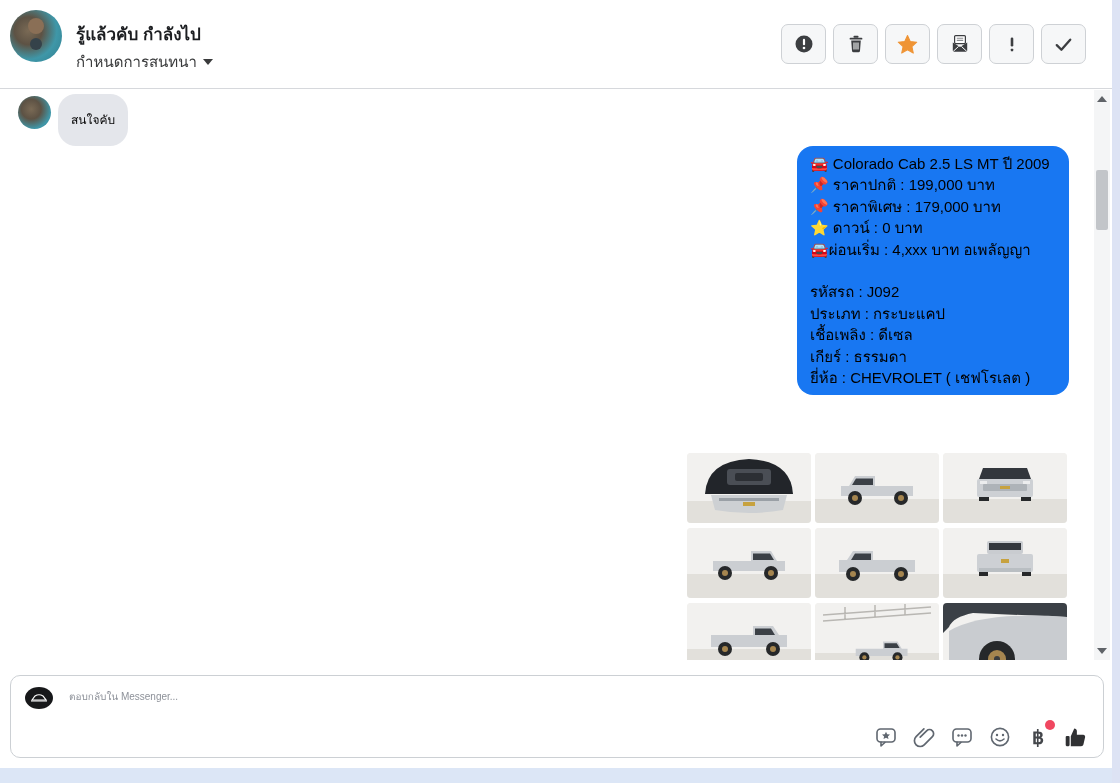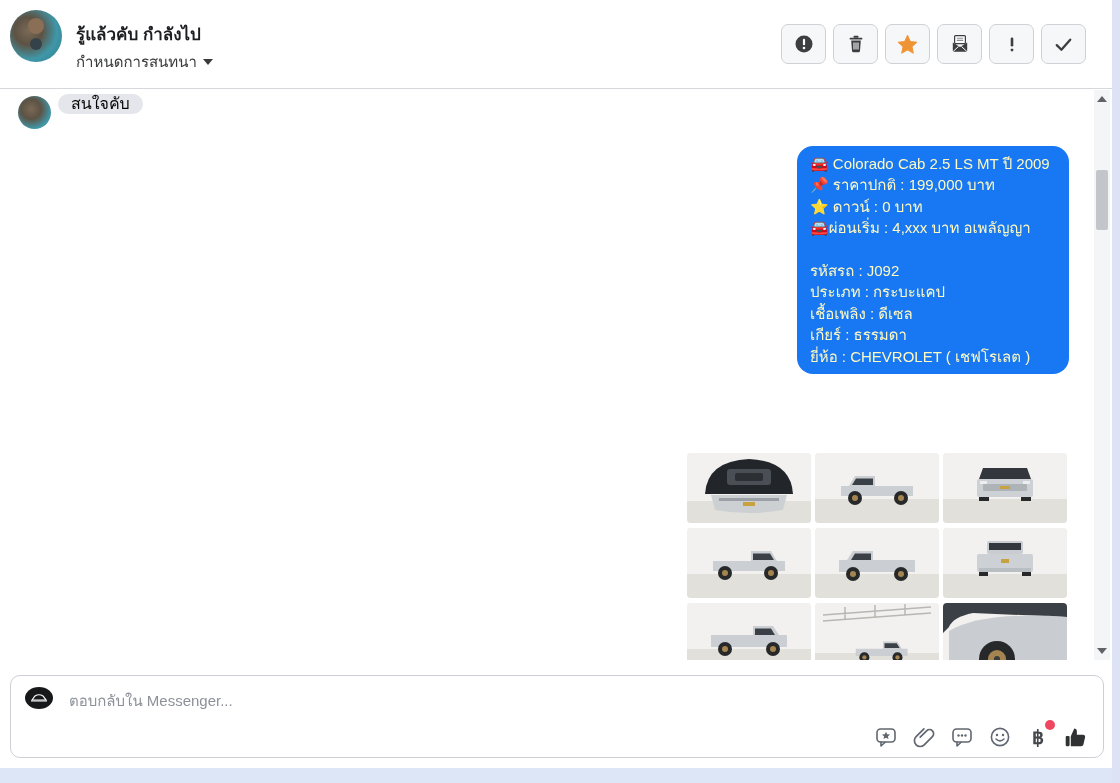--- a/index.html
+++ b/index.html
@@ -23,24 +23,24 @@
   .toolbar { position:absolute; top:24px; right:26px; display:flex; gap:7px; }
   .tbtn { width:45px; height:40px; border-radius:7px; background:#f6f7f8; border:1px solid #ced1d5;
     display:flex; align-items:center; justify-content:center; cursor:pointer; }
   .tbtn svg { display:block; }
 
   
   .chat { position:absolute; left:0; top:90px; width:1094px; height:570px; background:#fff; }
   .in-avatar { position:absolute; left:18px; top:6px; width:33px; height:33px; border-radius:50%;
     background:radial-gradient(circle at 40% 40%, #7a6a55 0%, #5d5244 35%, #3f97a8 70%, #2e7d8f 100%); }
   .in-bubble { position:absolute; left:58px; top:4px; background:#e4e6eb; color:#050505;
-    font-size:16px; padding:0 13px; border-radius:18px; line-height:20px; }
+    font-size:12px; padding:16px 13px; border-radius:18px; line-height:20px; }
 
   .out-bubble { position:absolute; left:797px; top:56px; width:272px; background:#1877f2;
-    border-radius:16px; padding:7px 13px; color:#fef9c3; font-size:15px; font-weight:500; }
+    border-radius:16px; padding:7px 13px; color:#000000; font-size:15px; font-weight:500; }
   .msg-line { line-height:21.4px; min-height:21.4px; white-space:nowrap; }
 
   .gallery { position:absolute; left:687px; top:363px; width:380px; height:207px;
     display:grid; grid-template-columns:124px 124px 124px; grid-auto-rows:70px;
     column-gap:4px; row-gap:5px; overflow:hidden; }
   .tile { width:124px; height:70px; border-radius:4px; overflow:hidden; cursor:pointer; background:#f1f0ee; }
   .tile svg { display:block; width:124px; height:70px; }
 
   
   .scrollbar { position:absolute; left:1094px; top:90px; width:16px; height:570px; background:#f4f5f6; }
@@ -49,21 +49,21 @@
   .sb-up { top:6px; border-bottom:6px solid #5f6368; }
   .sb-down { bottom:6px; border-top:6px solid #5f6368; }
   .sb-thumb { position:absolute; left:2px; top:80px; width:12px; height:60px; background:#c2c5c9; border-radius:2px; }
 
   
   .composer { position:absolute; left:10px; top:675px; width:1094px; height:83px;
     background:#fff; border:1px solid #ccd0d4; border-radius:10px; }
   .comp-avatar { position:absolute; left:14px; top:11px; width:28px; height:22px; border-radius:50%;
     background:#17181a; display:flex; align-items:center; justify-content:center; }
   .comp-avatar svg { display:block; }
-  .comp-placeholder { position:absolute; left:58px; top:13px; font-size:15px; color:#8d9199; cursor:text; }
+  .comp-placeholder { position:absolute; left:58px; top:13px; font-size:10px; color:#8d9199; cursor:text; }
   .comp-icons { position:absolute; right:14px; bottom:7px; display:flex; align-items:center; gap:12px; }
   .cbtn { width:26px; height:26px; display:flex; align-items:center; justify-content:center;
     cursor:pointer; position:relative; }
   .baht { font-size:19px; font-weight:bold; color:#44474b; line-height:1; }
   .badge-dot { position:absolute; right:-4px; top:-4px; width:10px; height:10px; border-radius:50%; }
 
   .bottom-strip { position:absolute; left:0; top:768px; width:1120px; height:15px; background:#dce6f6; }
   .right-strip  { position:absolute; left:1112px; top:0; width:8px; height:783px; background:#dde3f4; }
 </style>
 </head>
@@ -120,20 +120,21 @@
   </div>
 
   <div class="chat">
 
     <div class="in-avatar"></div>
     <div class="in-bubble">สนใจคับ</div>
 
     <div class="out-bubble" style="background: rgb(24, 119, 242);">
       <div class="msg-line">🚘 Colorado Cab 2.5 LS MT ปี 2009</div>
       <div class="msg-line">📌 ราคาปกติ : 199,000 บาท</div>
+      <div class="msg-line">📌 ราคาพิเศษ : 179,000 บาท</div>
       <div class="msg-line">⭐ ดาวน์ : 0 บาท</div>
       <div class="msg-line">🚘ผ่อนเริ่ม : 4,xxx บาท อเพลัญญา</div>
       <div class="msg-line"></div>
       <div class="msg-line">รหัสรถ : J092</div>
       <div class="msg-line">ประเภท : กระบะแคป</div>
       <div class="msg-line">เชื้อเพลิง : ดีเซล</div>
       <div class="msg-line">เกียร์ : ธรรมดา</div>
       <div class="msg-line">ยี่ห้อ : CHEVROLET ( เชฟโรเลต )</div>
     </div>
 

